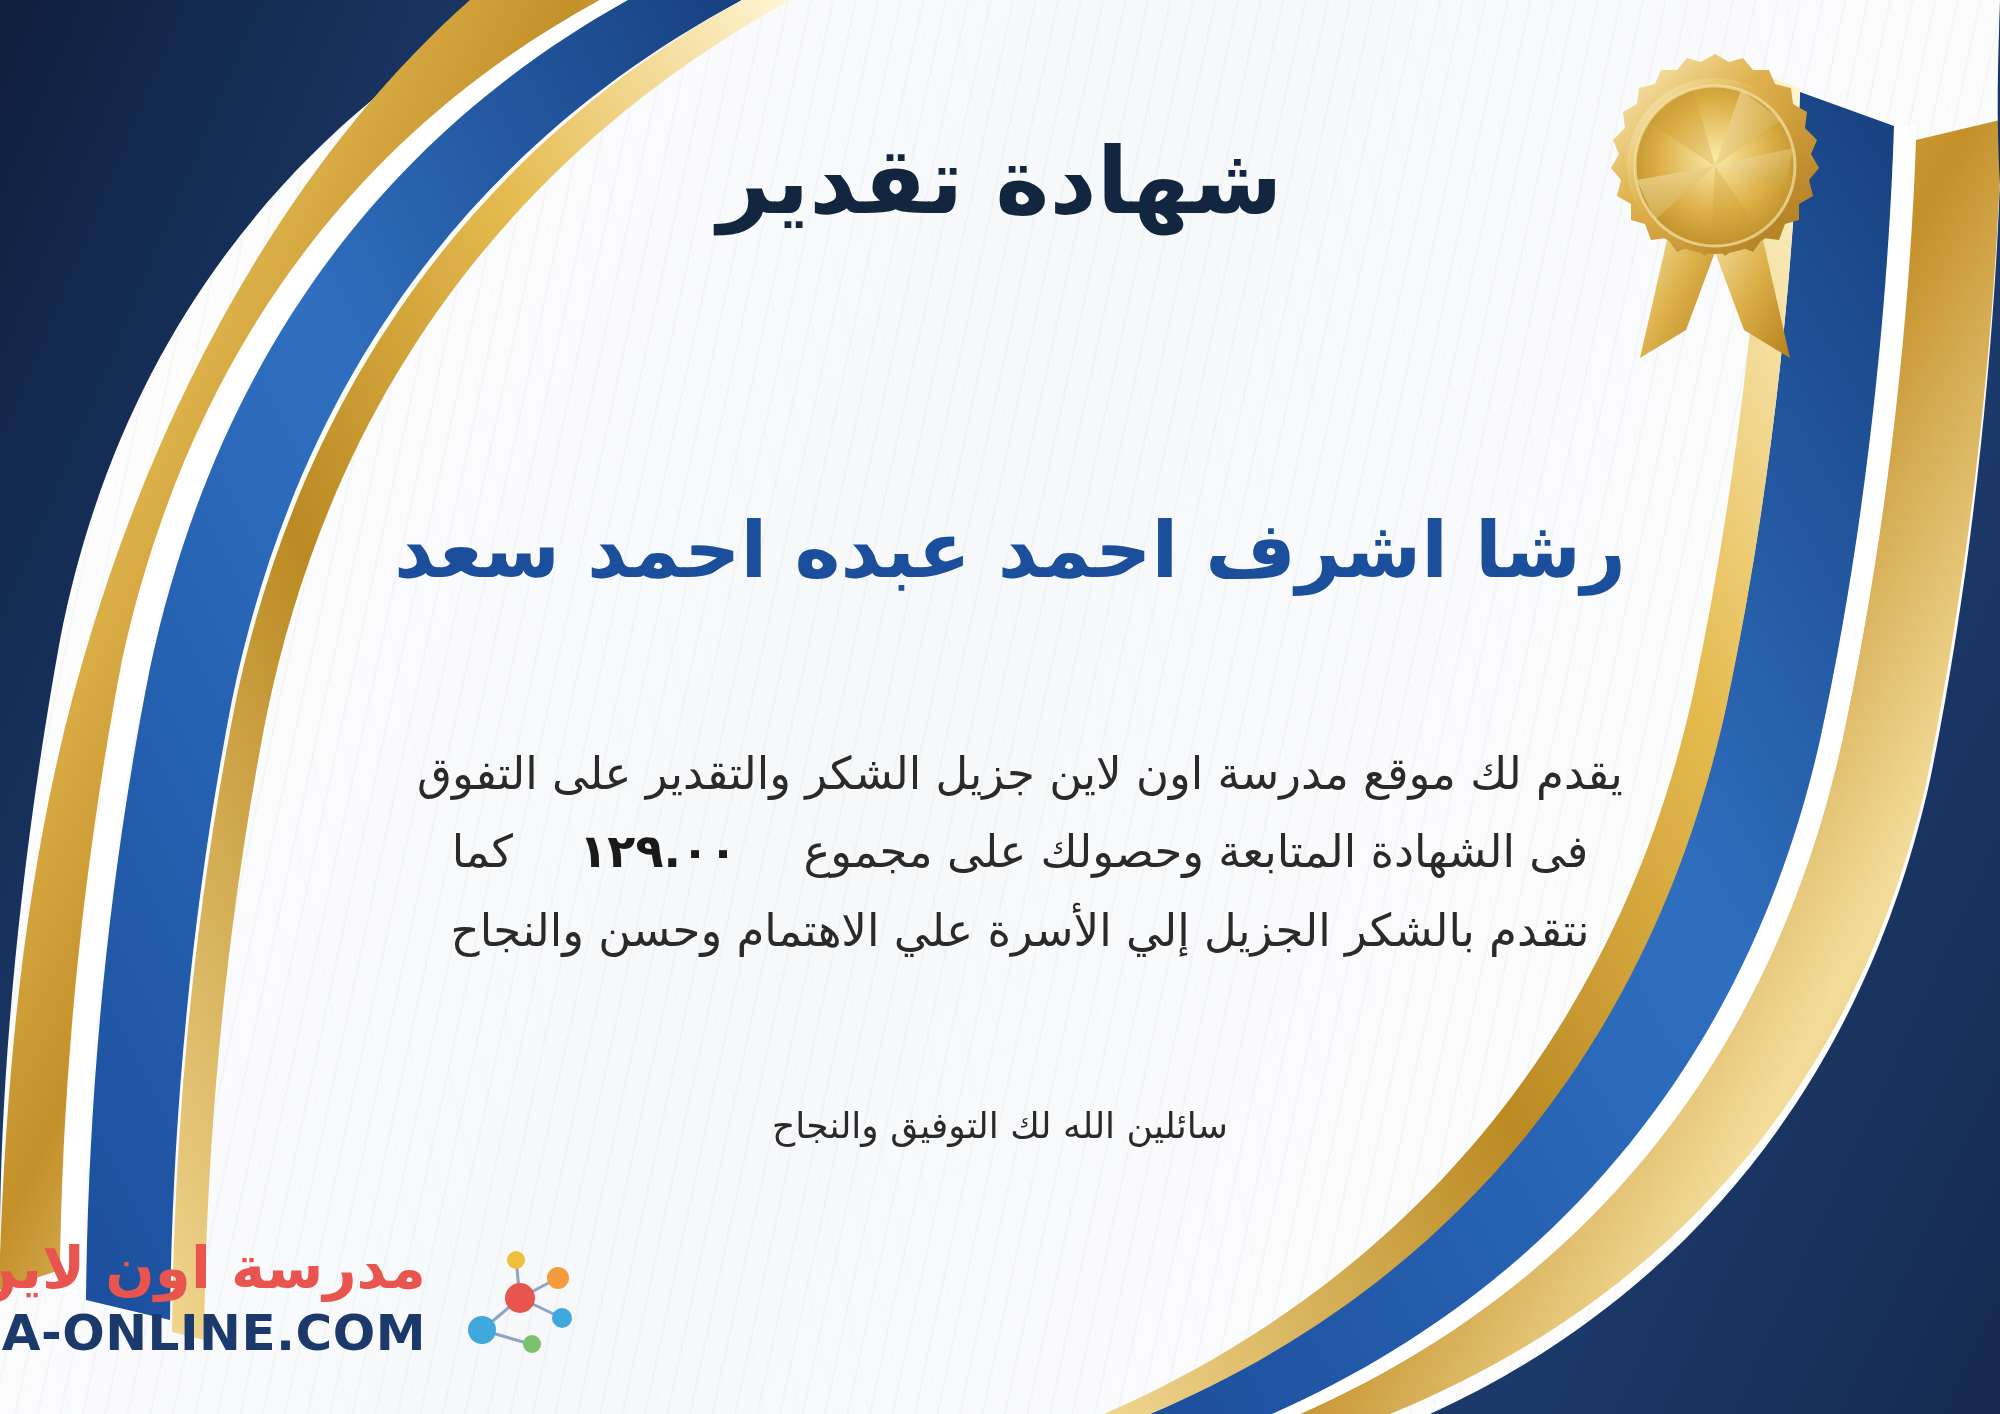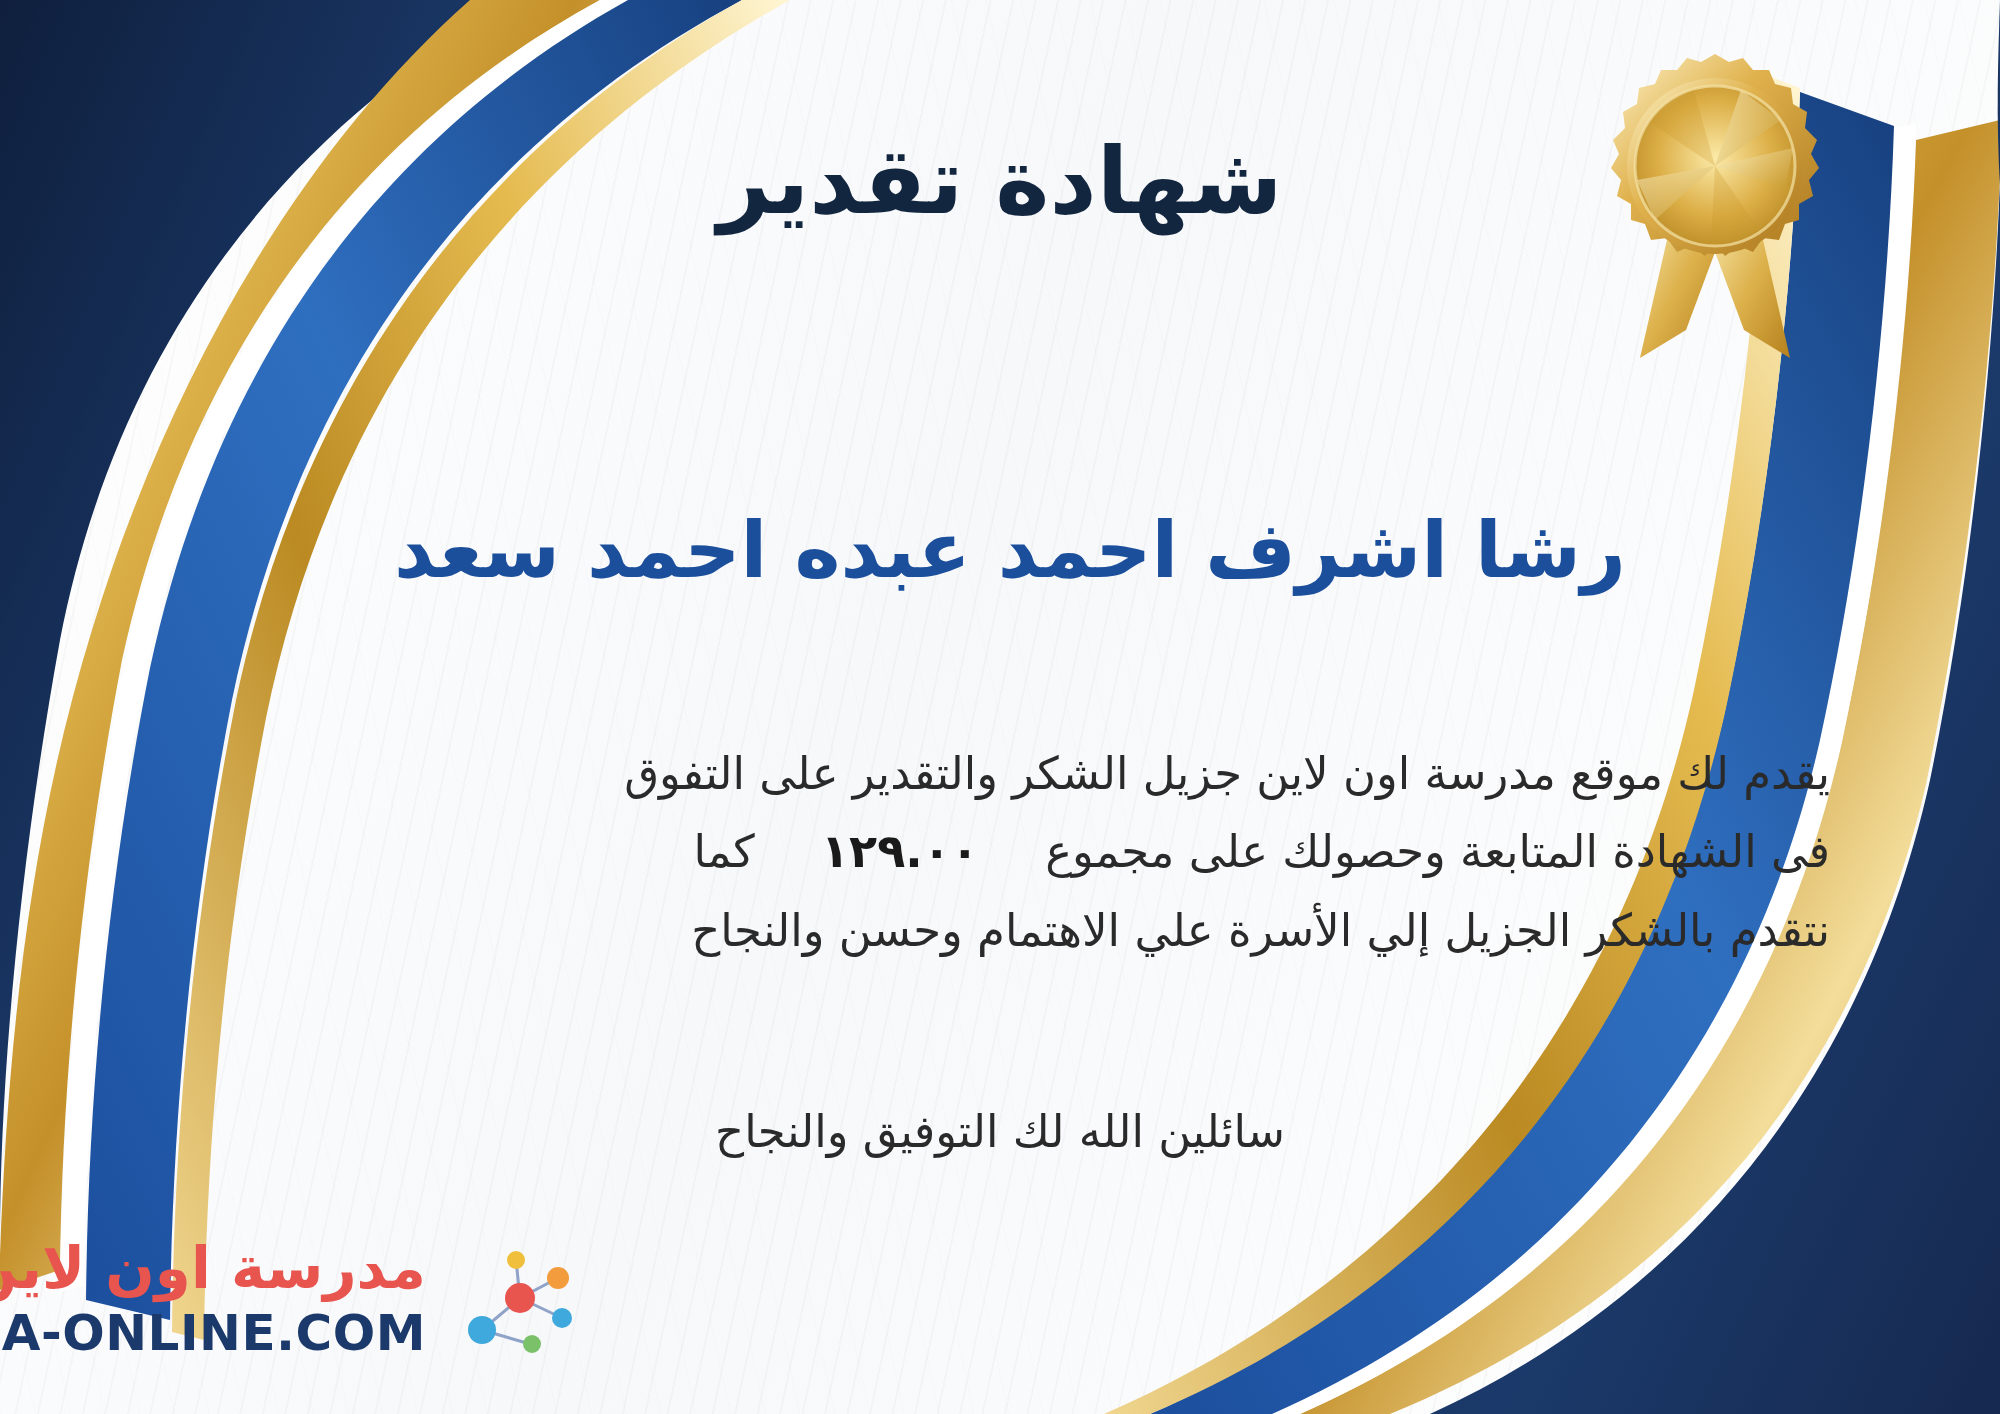--- a/index.html
+++ b/index.html
@@ -87,21 +87,20 @@
   }
   .body-block {
     position: absolute;
     top: 735px;
     left: 210px;
     width: 1620px;
     direction: rtl;
     color: #2a2a2a;
     font-size: 45px;
     line-height: 1.72;
-    text-align: right;
   }
   .body-line {
     display: block;
   }
   .line-grade {
     display: block;
   }
   .grade-value {
     display: inline-block;
     font-weight: bold;
@@ -109,21 +108,21 @@
     color: #1a1a1a;
     padding: 0 52px;
     letter-spacing: 1px;
   }
   .closing-line {
     position: absolute;
     top: 1105px;
     left: 0;
     width: 2000px;
     direction: rtl;
-    font-size: 45px;
+    font-size: 36px;
     color: #2a2a2a;
   }
 
   
   .brand {
     position: absolute;
     left: 36px;
     bottom: 28px;
     width: 560px;
     height: 160px;

